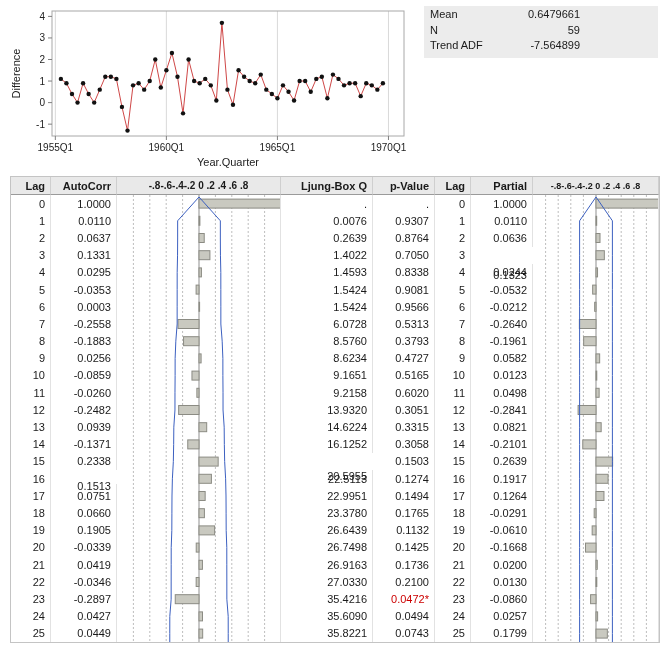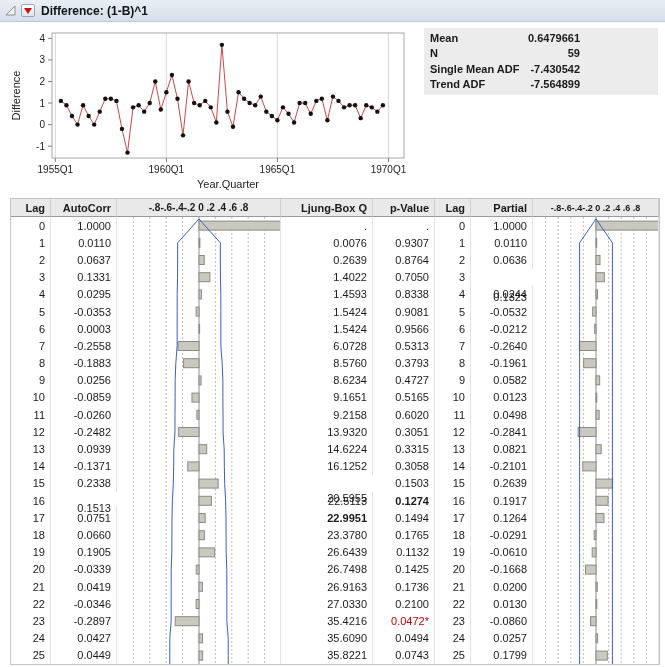--- a/index.html
+++ b/index.html
@@ -16,21 +16,21 @@
     width:14px; height:13px; border:1px solid #9aa7b4; border-radius:2px;
     background:linear-gradient(#ffffff,#dfe5ea);
     display:inline-flex; align-items:center; justify-content:center; cursor:pointer;
   }
   .red-tri{ width:0;height:0;border-left:4px solid transparent;border-right:4px solid transparent;border-top:6px solid #cc1111; }
   .panel-title{ font-size:12px; font-weight:bold; color:#10151c; margin-left:2px; }
 
   .top-row{ display:flex; padding:4px 6px 4px 8px; }
   .ts-plot{ width:406px; height:168px; }
   .stats{ margin-left:10px; margin-top:2px; width:234px; background:#ececec; padding:2px 6px 3px 6px; height:fit-content; font-size:11px; }
-  .stat-row{ display:flex; height:15.5px; align-items:center;font-weight:bold; }
+  .stat-row{ display:flex; height:15.5px; align-items:flex-start; }
   .stat-label{ width:92px; }
   .stat-value{ width:58px; text-align:right; }
 
   .corr-grid{
     display:grid;
     grid-template-columns:40px 66px 164px 92px 62px 36px 62px 126px;
     grid-template-rows:18px;
     grid-auto-rows:17.2px;
     margin-left:10px;
     width:650px;
@@ -52,31 +52,20 @@
   }
   .cell.red{ color:#cc0000; }
   .svgcol{ grid-row:2/28; position:relative; border-right:1px solid #e2e2e2; overflow:hidden; }
   .svgcol svg{ position:absolute; left:0; top:0; }
 </style>
 </head>
 <body>
 
 <div>
 
-  <div class="title-bar">
-    <span class="disclosure">
-      <svg width="13" height="13" viewBox="0 0 13 13">
-        <polygon points="2,11 11,2 11,11" fill="#f4f4f4" stroke="#8f8f8f" stroke-width="1"></polygon>
-      </svg>
-    </span>
-    <span class="red-tri-btn">
-      <span class="red-tri"></span>
-    </span>
-    <span class="panel-title">Difference: (1-B)^1</span>
-  </div>
 
   <div class="top-row">
     <div class="ts-plot">
       <svg id="ts-svg" width="406" height="168" viewBox="0 0 406 168">
           <line x1="47.33123028391366" y1="7" x2="47.33123028391366" y2="132" stroke="#d9d9d9" stroke-width="1"></line>
           <line x1="158.3722397476351" y1="7" x2="158.3722397476351" y2="132" stroke="#d9d9d9" stroke-width="1"></line>
           <line x1="269.4132492113565" y1="7" x2="269.4132492113565" y2="132" stroke="#d9d9d9" stroke-width="1"></line>
           <line x1="380.454258675078" y1="7" x2="380.454258675078" y2="132" stroke="#d9d9d9" stroke-width="1"></line>
           <rect x="44" y="7" width="352" height="125" fill="none" stroke="#a8a8a8" stroke-width="1"></rect>
           <line x1="40" y1="120.14655172413792" x2="44" y2="120.14655172413792" stroke="#808080" stroke-width="1"></line>
@@ -164,24 +153,20 @@
         </svg>
     </div>
     <div class="stats" id="stats">
         <div class="stat-row">
           <span class="stat-label">Mean</span>
           <span class="stat-value">0.6479661</span>
         </div>
         <div class="stat-row">
           <span class="stat-label">N</span>
           <span class="stat-value">59</span>
-        </div>
-        <div class="stat-row">
-          <span class="stat-label">Single Mean ADF</span>
-          <span class="stat-value">-7.430542</span>
         </div>
         <div class="stat-row">
           <span class="stat-label">Trend ADF</span>
           <span class="stat-value">-7.564899</span>
         </div>
       </div>
   </div>
 
   <div class="corr-grid" id="corr-grid">
     <div class="svgcol" id="acf-col" style="grid-column:3;">
@@ -366,26 +351,26 @@
       <div class="cell" style="grid-area: 16 / 7;">-0.2101</div>
       <div class="cell" style="grid-area: 17 / 1;">15</div>
       <div class="cell" style="grid-area: 17 / 2;">0.2338</div>
       <div class="cell" style="grid-area: 17 / 4; margin-top: 23px;">20.5955</div>
       <div class="cell" style="grid-area: 17 / 5;">0.1503</div>
       <div class="cell" style="grid-area: 17 / 6;">15</div>
       <div class="cell" style="grid-area: 17 / 7;">0.2639</div>
       <div class="cell" style="grid-area: 18 / 1;">16</div>
       <div class="cell" style="grid-area: 18 / 2; margin-top: 14px;">0.1513</div>
       <div class="cell" style="grid-area: 18 / 4;">22.5113</div>
-      <div class="cell" style="grid-area: 18 / 5; font-weight: bold;">0.1274</div>
+      <div class="cell" style="grid-area: 18 / 5;">0.1274</div>
       <div class="cell" style="grid-area: 18 / 6;">16</div>
       <div class="cell" style="grid-area: 18 / 7;">0.1917</div>
       <div class="cell" style="grid-area: 19 / 1;">17</div>
       <div class="cell" style="grid-area: 19 / 2;">0.0751</div>
-      <div class="cell" style="grid-area: 19 / 4; font-weight: bold;">22.9951</div>
+      <div class="cell" style="grid-area: 19 / 4;">22.9951</div>
       <div class="cell" style="grid-area: 19 / 5;">0.1494</div>
       <div class="cell" style="grid-area: 19 / 6;">17</div>
       <div class="cell" style="grid-area: 19 / 7;">0.1264</div>
       <div class="cell" style="grid-area: 20 / 1;">18</div>
       <div class="cell" style="grid-area: 20 / 2;">0.0660</div>
       <div class="cell" style="grid-area: 20 / 4;">23.3780</div>
       <div class="cell" style="grid-area: 20 / 5;">0.1765</div>
       <div class="cell" style="grid-area: 20 / 6;">18</div>
       <div class="cell" style="grid-area: 20 / 7;">-0.0291</div>
       <div class="cell" style="grid-area: 21 / 1;">19</div>

